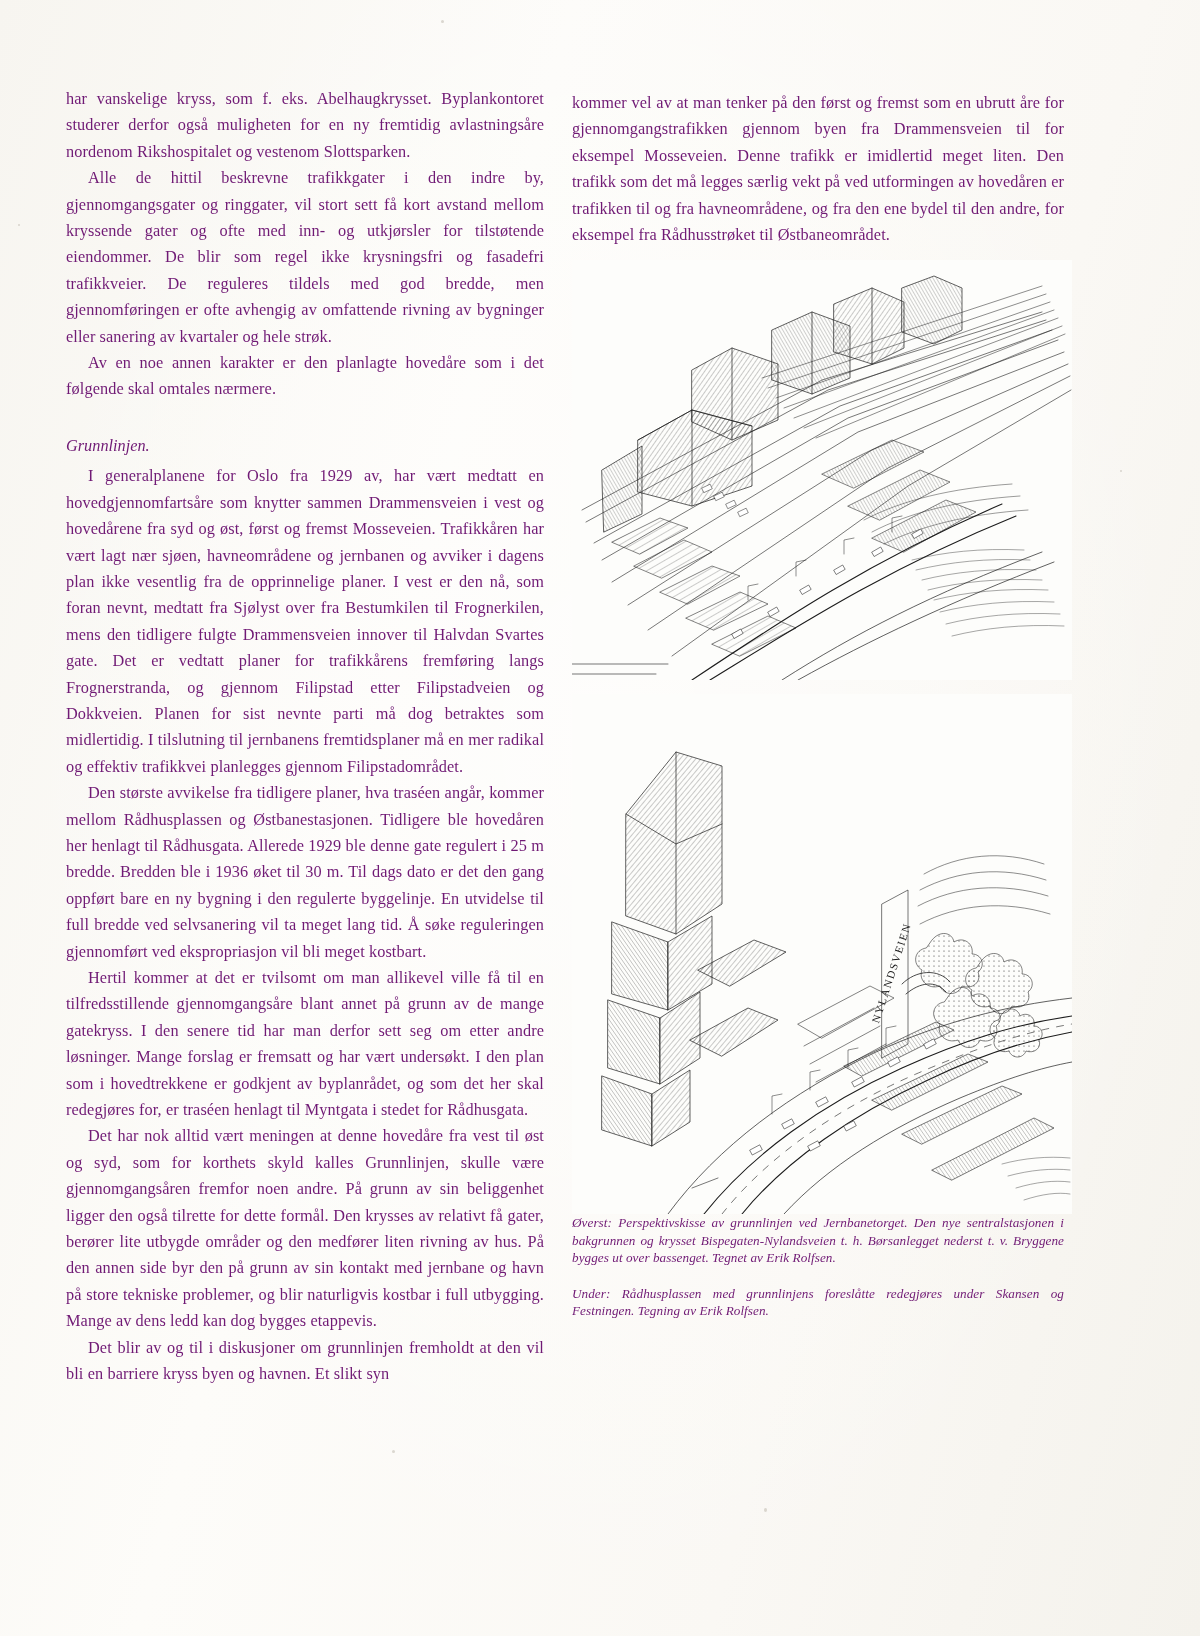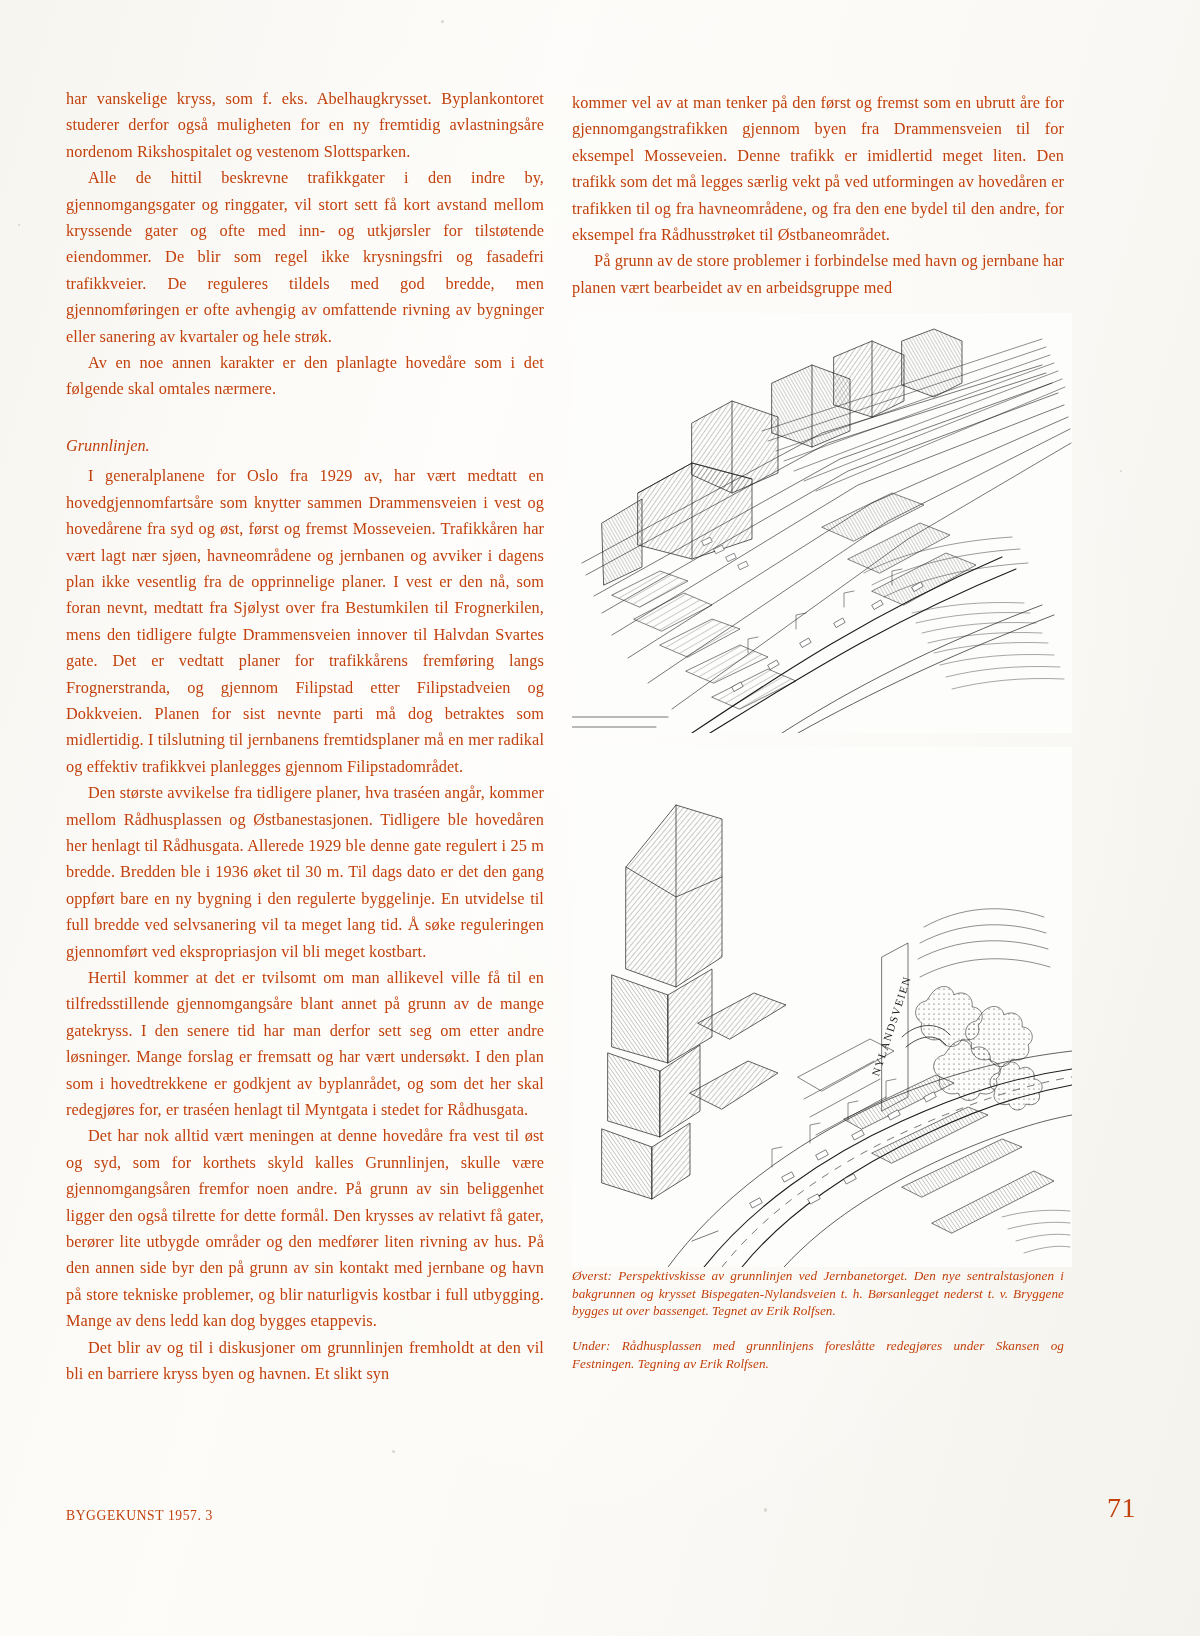--- a/index.html
+++ b/index.html
@@ -7,21 +7,21 @@
     padding: 0;
     background: #ffffff;
   }
   .page {
     position: relative;
     width: 1200px;
     height: 1636px;
     background: #fbfaf7;
     overflow: hidden;
     font-family: "Liberation Serif", serif;
-    color: #c2410c;
+    color: #701a75;
   }
   
   .paper-tone {
     position: absolute;
     inset: 0;
     background:
       radial-gradient(ellipse at 50% 45%, rgba(255,255,255,0.6) 0%, rgba(250,248,243,0) 70%),
       linear-gradient(105deg, #f7f5f0 0%, #fdfcf9 35%, #faf8f4 70%, #f4f2ec 100%);
     pointer-events: none;
   }
@@ -126,21 +126,20 @@
 
       <p class="indent">I generalplanene for Oslo fra 1929 av, har vært medtatt en hovedgjennomfartsåre som knytter sammen Drammensveien i vest og hovedårene fra syd og øst, først og fremst Mosseveien. Trafikkåren har vært lagt nær sjøen, havneområdene og jernbanen og avviker i dagens plan ikke vesentlig fra de opprinnelige planer. I vest er den nå, som foran nevnt, medtatt fra Sjølyst over fra Bestumkilen til Frognerkilen, mens den tidligere fulgte Drammensveien innover til Halvdan Svartes gate. Det er vedtatt planer for trafikkårens fremføring langs Frognerstranda, og gjennom Filipstad etter Filipstadveien og Dokkveien. Planen for sist nevnte parti må dog betraktes som midlertidig. I tilslutning til jernbanens fremtidsplaner må en mer radikal og effektiv trafikkvei planlegges gjennom Filipstadområdet.</p>
       <p class="indent">Den største avvikelse fra tidligere planer, hva traséen angår, kommer mellom Rådhusplassen og Østbanestasjonen. Tidligere ble hovedåren her henlagt til Rådhusgata. Allerede 1929 ble denne gate regulert i 25 m bredde. Bredden ble i 1936 øket til 30 m. Til dags dato er det den gang oppført bare en ny bygning i den regulerte byggelinje. En utvidelse til full bredde ved selvsanering vil ta meget lang tid. Å søke reguleringen gjennomført ved ekspropriasjon vil bli meget kostbart.</p>
       <p class="indent">Hertil kommer at det er tvilsomt om man allikevel ville få til en tilfredsstillende gjennomgangsåre blant annet på grunn av de mange gatekryss. I den senere tid har man derfor sett seg om etter andre løsninger. Mange forslag er fremsatt og har vært undersøkt. I den plan som i hovedtrekkene er godkjent av byplanrådet, og som det her skal redegjøres for, er traséen henlagt til Myntgata i stedet for Rådhusgata.</p>
       <p class="indent">Det har nok alltid vært meningen at denne hovedåre fra vest til øst og syd, som for korthets skyld kalles Grunnlinjen, skulle være gjennomgangsåren fremfor noen andre. På grunn av sin beliggenhet ligger den også tilrette for dette formål. Den krysses av relativt få gater, berører lite utbygde områder og den medfører liten rivning av hus. På den annen side byr den på grunn av sin kontakt med jernbane og havn på store tekniske problemer, og blir naturligvis kostbar i full utbygging. Mange av dens ledd kan dog bygges etappevis.</p>
       <p class="indent">Det blir av og til i diskusjoner om grunnlinjen fremholdt at den vil bli en barriere kryss byen og havnen. Et slikt syn</p>
     </div>
 
     <div class="col-right">
       <p>kommer vel av at man tenker på den først og fremst som en ubrutt åre for gjennomgangstrafikken gjennom byen fra Drammensveien til for eksempel Mosseveien. Denne trafikk er imidlertid meget liten. Den trafikk som det må legges særlig vekt på ved utformingen av hovedåren er trafikken til og fra havneområdene, og fra den ene bydel til den andre, for eksempel fra Rådhusstrøket til Østbaneområdet.</p>
-      <p class="indent">På grunn av de store problemer i forbindelse med havn og jernbane har planen vært bearbeidet av en arbeidsgruppe med</p>
 
       <div class="fig fig-top">
         <svg viewBox="0 0 500 420" preserveAspectRatio="xMidYMid meet" aria-hidden="true">
           <defs>
             <pattern id="hatchA" width="4" height="4" patternTransform="rotate(35)" patternUnits="userSpaceOnUse">
               <line x1="0" y1="0" x2="0" y2="4" stroke="#2a2a2a" stroke-width="0.5"></line>
             </pattern>
             <pattern id="hatchB" width="3" height="3" patternTransform="rotate(-30)" patternUnits="userSpaceOnUse">
               <line x1="0" y1="0" x2="0" y2="3" stroke="#2a2a2a" stroke-width="0.45"></line>
             </pattern>
@@ -366,23 +365,19 @@
 
           <text x="323" y="280" transform="rotate(-72 323 280)" font-family="Liberation Serif, serif" font-size="11" letter-spacing="1.6" fill="#1c1c1c" text-anchor="middle">NYLANDSVEIEN</text>
         </svg>
       </div>
 
       <div class="caption">Øverst: Perspektivskisse av grunnlinjen ved Jernbanetorget. Den nye sentralstasjonen i bakgrunnen og krysset Bispegaten-Nylandsveien t. h. Børsanlegget nederst t. v. Bryggene bygges ut over bassenget. Tegnet av Erik Rolfsen.</div>
       <div class="caption second">Under: Rådhusplassen med grunnlinjens foreslåtte redegjøres under Skansen og Festningen. Tegning av Erik Rolfsen.</div>
     </div>
   </div>
 
-  <div class="footer">
-    <div class="footer-left">BYGGEKUNST 1957. 3</div>
-    <div class="footer-right">71</div>
-  </div>
 
   <div class="speck" style="left:441px; top:20px; width:3px; height:3px;"></div>
   <div class="speck" style="left:18px; top:224px; width:2px; height:2px;"></div>
   <div class="speck" style="left:392px; top:1450px; width:3px; height:3px;"></div>
   <div class="speck" style="left:764px; top:1508px; width:3px; height:4px;"></div>
   <div class="speck" style="left:1120px; top:470px; width:2px; height:2px;"></div>
 </div>
 
 </body></html>

